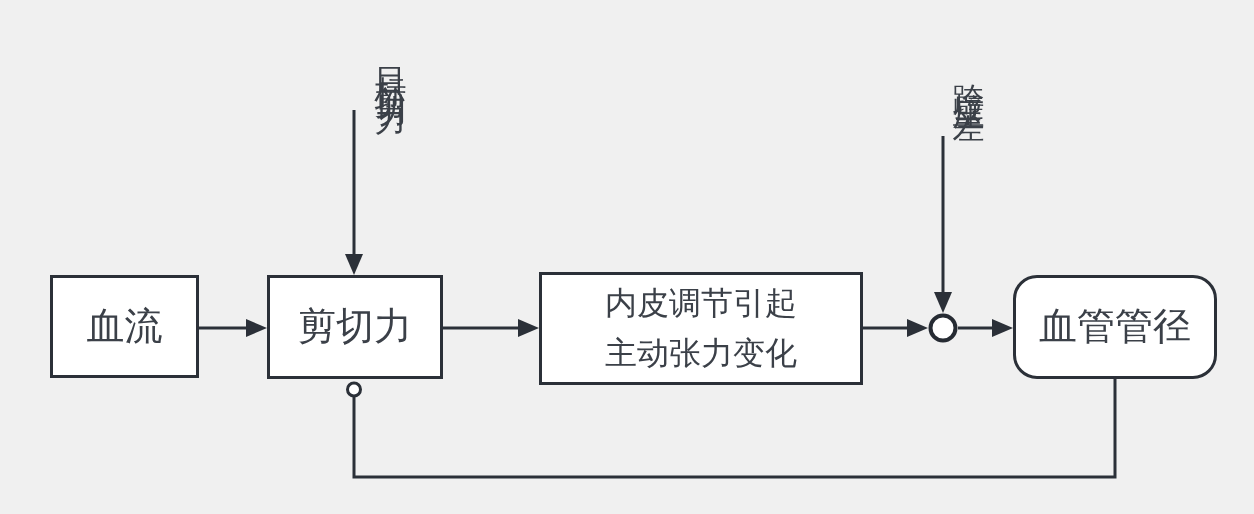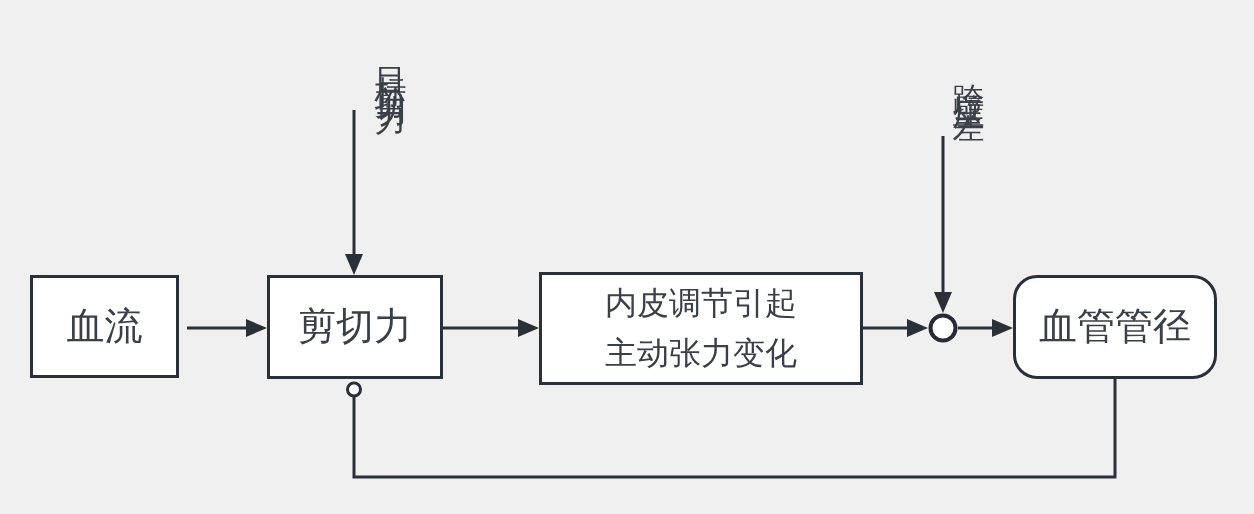--- a/index.html
+++ b/index.html
@@ -28,21 +28,21 @@
     background: #ffffff;
     border: 3px solid #2b3038;
     display: flex;
     align-items: center;
     justify-content: center;
     text-align: center;
     color: #3b4048;
     font-size: 38px;
     line-height: 1.3;
   }
-  #node-bloodflow    { left: 30px;   top: 275px; width: 149px; height: 103px; }
+  #node-bloodflow    { left: 50px;   top: 275px; width: 149px; height: 103px; }
   #node-shearforce   { left: 267px;  top: 275px; width: 176px; height: 104px; }
   #node-endothelium  { left: 539px;  top: 272px; width: 324px; height: 113px;
                        font-size: 32px; line-height: 1.55; white-space: pre-line; }
   #node-vesseldiam   { left: 1013px; top: 275px; width: 204px; height: 104px; border-radius: 24px; }
   .vertical-label {
     position: absolute;
     writing-mode: vertical-rl;
     text-orientation: upright;
     color: #3b4048;
     font-size: 32px;

